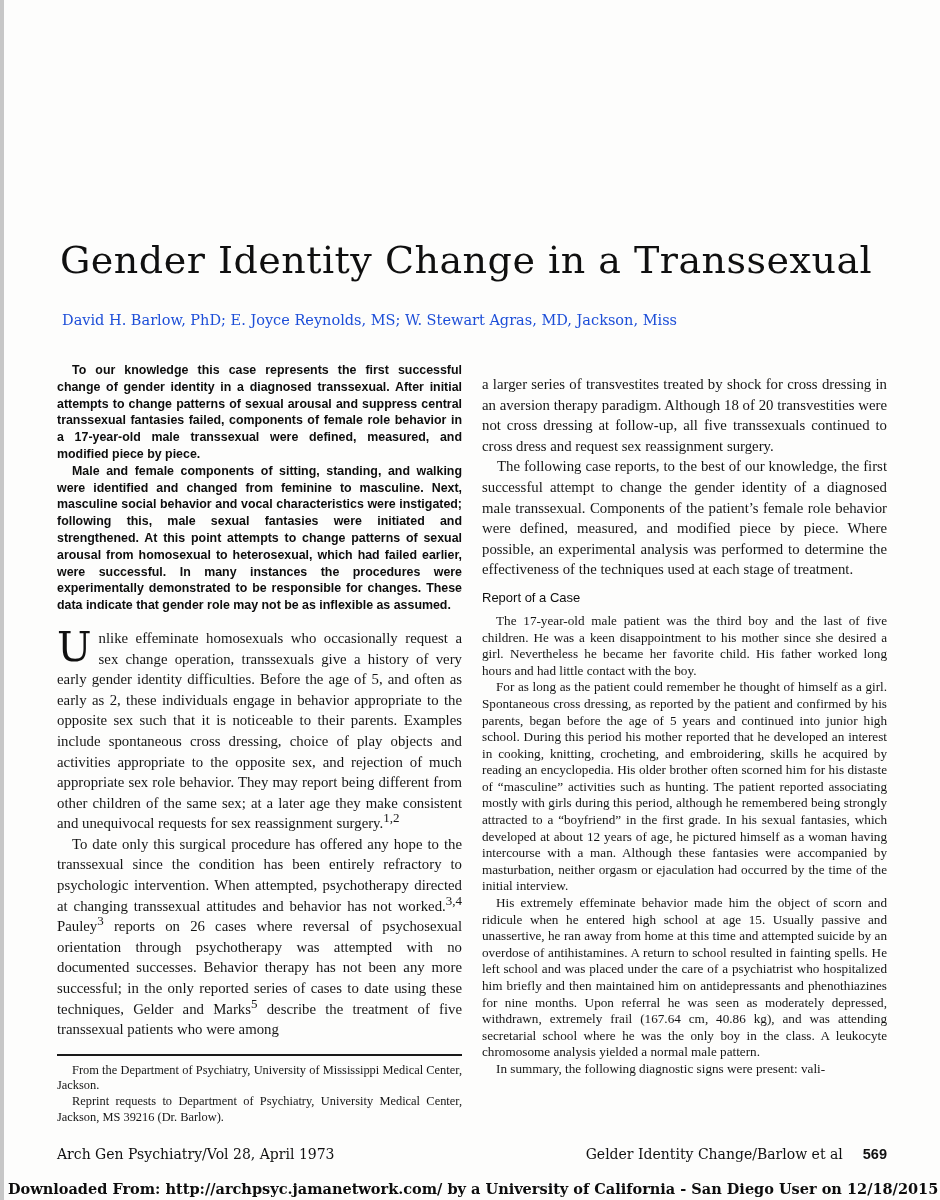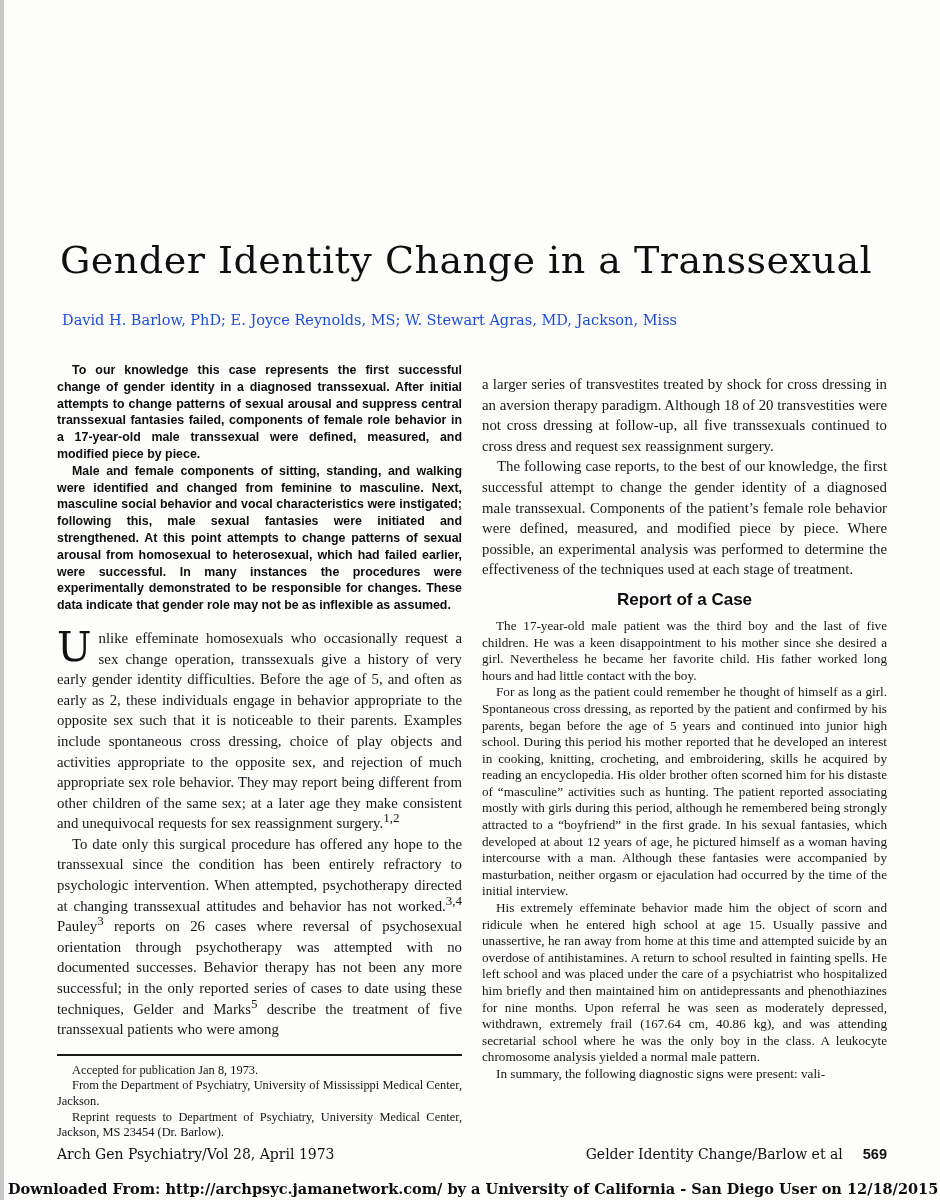--- a/index.html
+++ b/index.html
@@ -90,23 +90,23 @@
     margin: 0;
     font-size: 12.4px;
     line-height: 15.6px;
     text-align: justify;
     text-indent: 15px;
   }
 
   .section-heading {
     margin: 10px 0 8px 0;
     font-family: "Liberation Sans", sans-serif;
-    font-weight: bold;
-    font-size: 17px;
-    text-align: center;
+    font-weight: normal;
+    font-size: 13px;
+    text-align: left;
     color: #0d0d0d;
   }
   .casetext p {
     margin: 0;
     font-size: 13.2px;
     line-height: 16.6px;
     text-align: justify;
     text-indent: 14px;
   }
 
@@ -154,23 +154,22 @@
     <div class="col">
       <div class="abstract">
         <p>To our knowledge this case represents the first successful change of gender identity in a diagnosed transsexual. After initial attempts to change patterns of sexual arousal and suppress central transsexual fantasies failed, components of female role behavior in a 17-year-old male transsexual were defined, measured, and modified piece by piece.</p>
         <p>Male and female components of sitting, standing, and walking were identified and changed from feminine to masculine. Next, masculine social behavior and vocal characteristics were instigated; following this, male sexual fantasies were initiated and strengthened. At this point attempts to change patterns of sexual arousal from homosexual to heterosexual, which had failed earlier, were successful. In many instances the procedures were experimentally demonstrated to be responsible for changes. These data indicate that gender role may not be as inflexible as assumed.</p>
       </div>
       <div class="bodytext">
         <p class="noindent"><span class="dropcap">U</span><span><span>nlike effeminate homosexuals who occasionally request a sex change operation, transsexuals give a history of very early gender identity difficulties. Before the age of 5, and often as early as 2, these individuals engage in behavior appropriate to the opposite sex such that it is noticeable to their parents. Examples include spontaneous cross dressing, choice of play objects and activities appropriate to the opposite sex, and rejection of much appropriate sex role behavior. They may report being different from other children of the same sex; at a later age they make consistent and unequivocal requests for sex reassignment surgery.</span><sup>1,2</sup></span></p>
         <p class="indent"><span>To date only this surgical procedure has offered any hope to the transsexual since the condition has been entirely refractory to psychologic intervention. When attempted, psychotherapy directed at changing transsexual attitudes and behavior has not worked.</span><sup>3,4</sup><span> Pauley</span><sup>3</sup><span> reports on 26 cases where reversal of psychosexual orientation through psychotherapy was attempted with no documented successes. Behavior therapy has not been any more successful; in the only reported series of cases to date using these techniques, Gelder and Marks</span><sup>5</sup><span> describe the treatment of five transsexual patients who were among</span></p>
       </div>
       <div class="footnotes">
-        <p>Accepted for publication Jan 8, 1973.</p>
         <p>From the Department of Psychiatry, University of Mississippi Medical Center, Jackson.</p>
-        <p>Reprint requests to Department of Psychiatry, University Medical Center, Jackson, MS 23454 (Dr. Barlow).</p>
+        <p>Reprint requests to Department of Psychiatry, University Medical Center, Jackson, MS 39216 (Dr. Barlow).</p>
       </div>
     </div>
 
     <div class="col">
       <div class="bodytext" style="margin-top:12px">
         <p class="noindent">a larger series of transvestites treated by shock for cross dressing in an aversion therapy paradigm. Although 18 of 20 transvestities were not cross dressing at follow-up, all five transsexuals continued to cross dress and request sex reassignment surgery.</p>
         <p class="indent">The following case reports, to the best of our knowledge, the first successful attempt to change the gender identity of a diagnosed male transsexual. Components of the patient’s female role behavior were defined, measured, and modified piece by piece. Where possible, an experimental analysis was performed to determine the effectiveness of the techniques used at each stage of treatment.</p>
       </div>
       <h2 class="section-heading">Report of a Case</h2>
       <div class="casetext">

